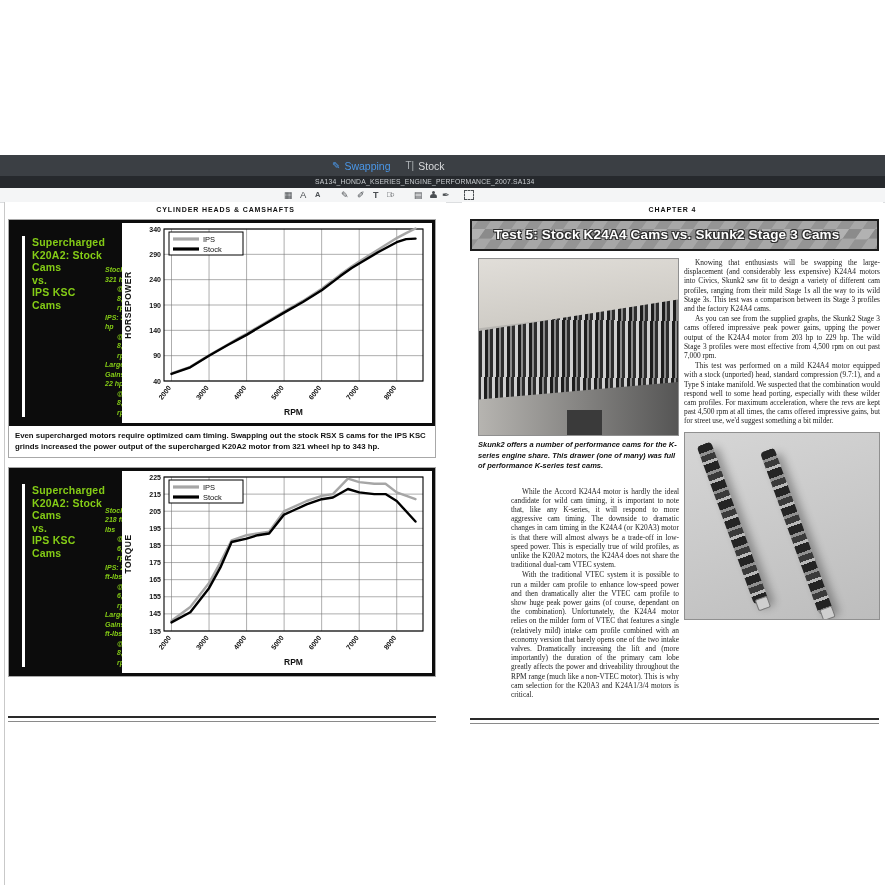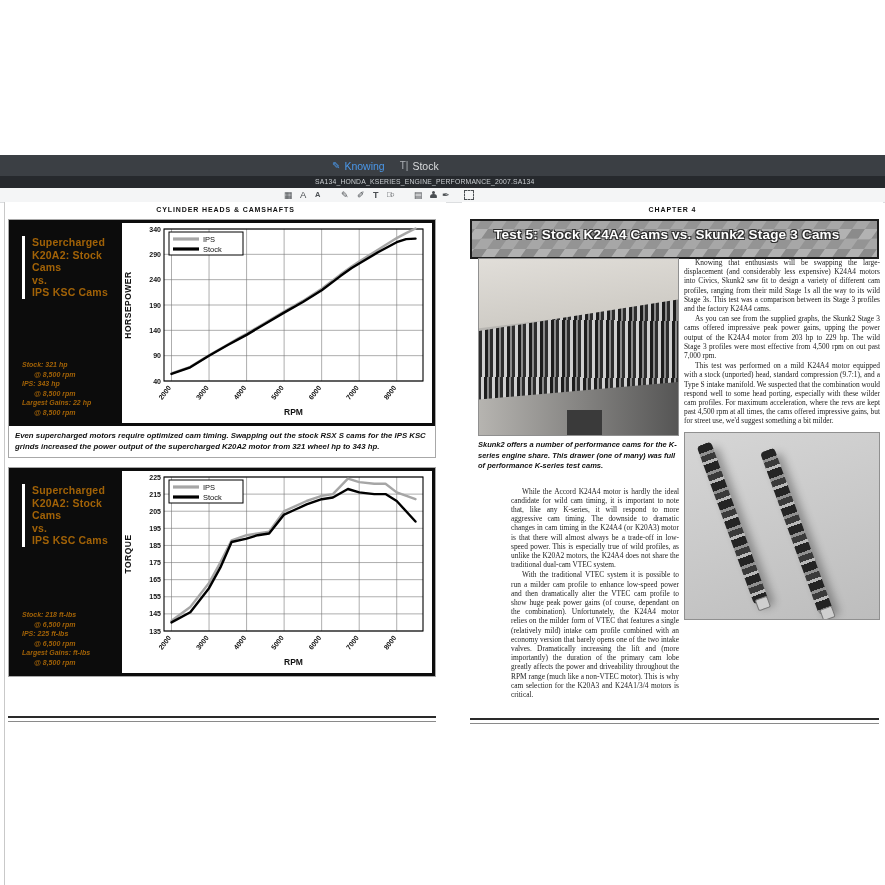--- a/index.html
+++ b/index.html
@@ -45,35 +45,35 @@
   .page-header{position:absolute;top:4px;left:0;width:100%;text-align:center;
      font-size:7px;font-weight:bold;letter-spacing:.9px;color:#111;}
 
   
   .figure-box{position:absolute;left:3px;width:428px;border:1px solid #a8a8a8;background:#fff;box-sizing:border-box;}
   .fig1{top:17px;}
   .fig2{top:265px;}
   .fig-black{display:flex;background:#0c0c0c;padding:3px;}
   .fig1 .fig-black{height:200px;}
   .fig2 .fig-black{height:202px;}
-  .fig-sidebar{width:110px;display:flex;flex-direction:column;color:#a16207;
+  .fig-sidebar{width:110px;display:flex;flex-direction:row;color:#84cc16;
      padding:13px 2px 6px 10px;box-sizing:border-box;}
   .fig-title{border-left:3px solid #fff;padding-left:7px;font-weight:bold;
      font-size:10.5px;line-height:12.5px;letter-spacing:.2px;}
   .fig-stats{margin-top:auto;font-size:7px;font-weight:bold;line-height:9.5px;font-style:italic;}
   .stat-indent{padding-left:12px;}
   .fig-chart{flex:1;background:#ffffff;position:relative;}
   .fig-chart svg{display:block;}
   .fig-caption{padding:4px 6px 5px 6px;font-size:7.8px;line-height:11px;
-     font-weight:bold;font-style:italic;color:#111;}
+     font-weight:bold;color:#111;}
   .lp-rule{position:absolute;left:3px;top:514px;width:428px;height:3px;
      border-top:2.5px solid #2a2a2a;border-bottom:1px solid #8a8a8a;}
 
   
-  .banner{position:absolute;left:8px;top:17px;width:409px;height:40px;
+  .banner{position:absolute;left:8px;top:17px;width:409px;height:32px;
      background:#9c9c9c;border:2px solid #1c1c1c;box-sizing:border-box;overflow:hidden;}
   .banner::before{content:'';position:absolute;inset:-12px -30px;
      background-image:conic-gradient(#8b8b8b 0 25%,#a7a7a7 0 50%,#949494 0 75%,#b2b2b2 0);
      background-size:26px 20px;transform:skewX(-35deg);}
   .banner-title{position:relative;z-index:1;color:#fff;font-weight:bold;font-size:13.5px;
      line-height:28px;padding-left:22px;letter-spacing:.2px;
      text-shadow:1px 1px 0 #2e2e2e,-1px 1px 0 #2e2e2e,1px -1px 0 #2e2e2e,-1px -1px 0 #2e2e2e;}
   .col-left{position:absolute;left:16px;top:56px;width:201px;}
   .col-right{position:absolute;left:222px;top:56px;width:196px;}
   .para{font-family:"Liberation Serif",serif;font-size:7.4px;line-height:9.2px;
@@ -106,21 +106,21 @@
   .rod::after{content:'';position:absolute;left:2px;bottom:-8px;width:11px;height:10px;
      background:#cfcfcf;border:1px solid #777;border-radius:2px;}
 </style>
 </head>
 <body>
 
 <div class="mac-toolbar">
   <div class="toolbar-center">
     <div class="mode-btn annotate">
       <span class="glyph">✎</span>
-      <span>Knowing</span>
+      <span>Swapping</span>
     </div>
     <div class="mode-btn editbtn">
       <span class="tglyph">T|</span>
       <span>Stock</span>
     </div>
   </div>
   <div class="lock"></div>
   <div class="search-box">
     <input class="search-input" placeholder="" style="">
     <span class="mag"></span>

